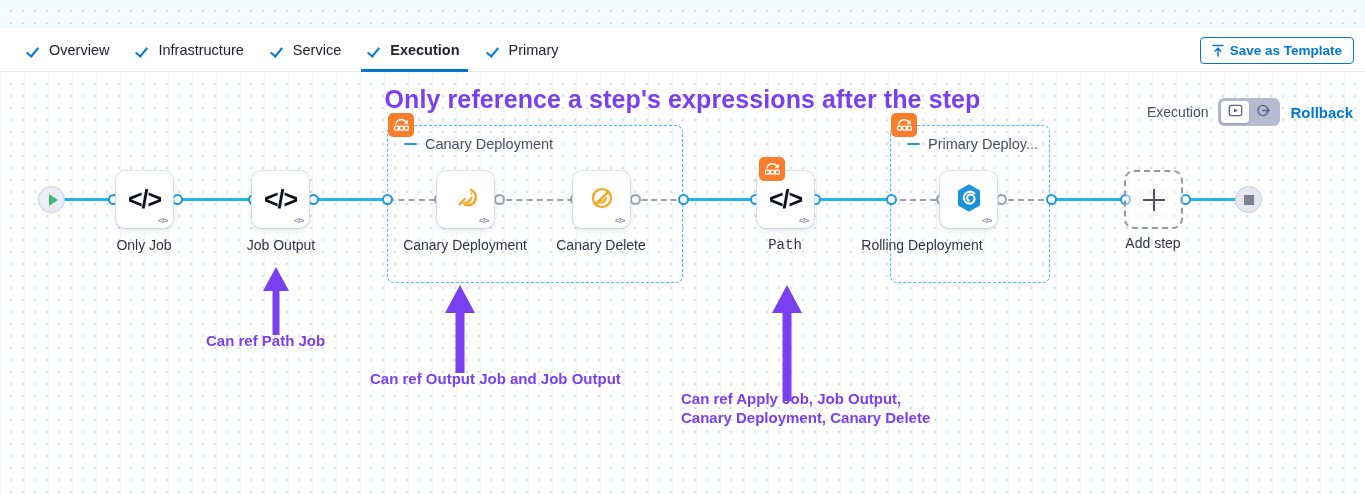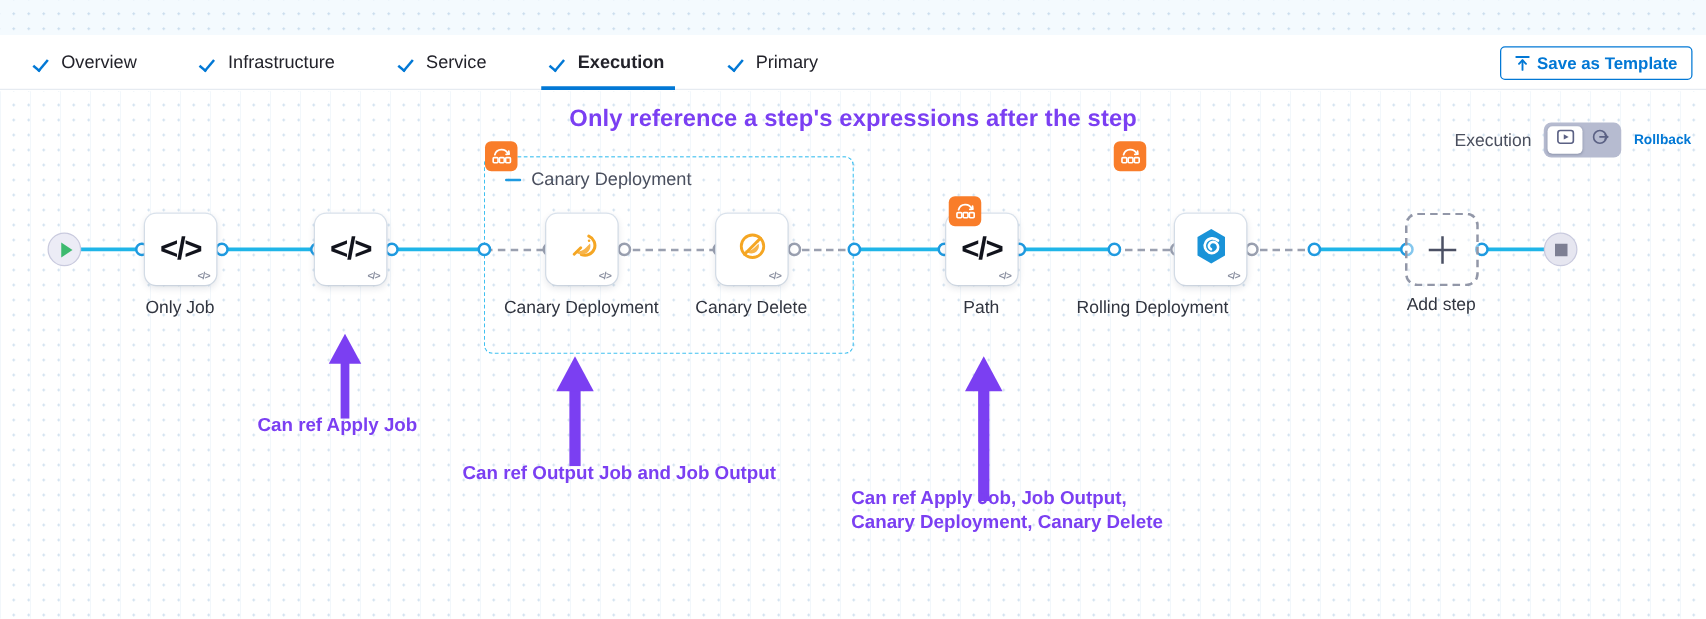--- a/index.html
+++ b/index.html
@@ -44,21 +44,20 @@
     border-bottom: 1px solid #e6ebf1;
     display: flex;
     align-items: center;
     box-sizing: border-box;
   }
   .tabs {
     display: flex;
     align-items: flex-start;
     height: 44px;
     padding-left: 14px;
-    gap: 24px;
   }
   .tab {
     display: flex;
     align-items: center;
     gap: 7px;
     height: 44px;
     padding: 0 14px;
     font-size: 14.5px;
     color: #22222a;
     position: relative;
@@ -126,21 +125,21 @@
     background-position: 0 0, 5px 5px;
     overflow: hidden;
   }
 
   
   .heading {
     position: absolute;
     left: 0; top: 12px;
     width: 1365px;
     text-align: center;
-    font-size: 19px;
+    font-size: 25px;
     font-weight: bold;
     color: #7b3ff2;
     letter-spacing: 0.1px;
   }
 
   
   .exec-row {
     position: absolute;
     right: 12px;
     top: 25px;
@@ -167,21 +166,21 @@
     border-radius: 4px;
     display: flex;
     align-items: center;
     justify-content: center;
   }
   .toggle .seg.on {
     background: #ffffff;
     box-shadow: 0 1px 2px rgba(20,30,60,.22);
   }
   .rollback-link {
-    font-size: 11px;
+    font-size: 15px;
     font-weight: bold;
     color: #0278d5;
     cursor: pointer;
     white-space: nowrap;
   }
 
   
   .pipeline { position: absolute; left:0; top:0; width:1365px; height:422px; }
 
   .conn {
@@ -428,20 +427,26 @@
       <div class="stage-badge" style="left:388px; top:40px;">
         <svg width="17" height="15" viewBox="0 0 18 16">
           <path d="M3 6.1a6 6 0 0 1 11.3-.6" fill="none" stroke="#ffffff" stroke-width="1.5" stroke-linecap="round"></path>
           <path d="M14.9 3.1l.3 2.6-2.6.1" fill="none" stroke="#ffffff" stroke-width="1.5" stroke-linecap="round" stroke-linejoin="round"></path>
           <rect x="1.6" y="8.6" width="4.1" height="4.4" rx="0.8" fill="none" stroke="#ffffff" stroke-width="1.4"></rect>
           <rect x="6.9" y="8.6" width="4.1" height="4.4" rx="0.8" fill="none" stroke="#ffffff" stroke-width="1.4"></rect>
           <rect x="12.2" y="8.6" width="4.1" height="4.4" rx="0.8" fill="none" stroke="#ffffff" stroke-width="1.4"></rect>
         </svg>
       </div>
 
+      <div class="group" style="left:890px; top:52px; width:160px; height:158px;">
+        <div class="group-title">
+          <span class="group-collapse"></span>
+          <span>Primary Deploy...</span>
+        </div>
+      </div>
       <div class="stage-badge" style="left:891px; top:40px;">
         <svg width="17" height="15" viewBox="0 0 18 16">
           <path d="M3 6.1a6 6 0 0 1 11.3-.6" fill="none" stroke="#ffffff" stroke-width="1.5" stroke-linecap="round"></path>
           <path d="M14.9 3.1l.3 2.6-2.6.1" fill="none" stroke="#ffffff" stroke-width="1.5" stroke-linecap="round" stroke-linejoin="round"></path>
           <rect x="1.6" y="8.6" width="4.1" height="4.4" rx="0.8" fill="none" stroke="#ffffff" stroke-width="1.4"></rect>
           <rect x="6.9" y="8.6" width="4.1" height="4.4" rx="0.8" fill="none" stroke="#ffffff" stroke-width="1.4"></rect>
           <rect x="12.2" y="8.6" width="4.1" height="4.4" rx="0.8" fill="none" stroke="#ffffff" stroke-width="1.4"></rect>
         </svg>
       </div>
 
@@ -488,20 +493,21 @@
       <div class="node" style="left:116px;">
         <span class="codeglyph">&lt;/&gt;</span>
         <span class="minibadge">&lt;/&gt;</span>
       </div>
       <div class="node-label" style="left:69px;">Only Job</div>
 
       <div class="node" style="left:252px;">
         <span class="codeglyph">&lt;/&gt;</span>
         <span class="minibadge">&lt;/&gt;</span>
       </div>
+      <div class="node-label" style="left:206px;">Job Output</div>
 
       <div class="node" style="left:437px;">
         <span>
           <svg width="30" height="30" viewBox="0 0 32 32">
             <path d="M21.4 7.4c4.2 1.8 6.3 6.7 4.6 11-1.7 4.3-6.6 6.4-10.9 4.7" fill="none" stroke="#f5a623" stroke-width="2.6" stroke-linecap="round"></path>
             <path d="M22.4 13.6c1.1 3.3-.4 7-3.6 8.6-3.2 1.6-7 .7-9.2-2 3.3.5 6-.1 8.1-1.9 2-1.8 3.4-3.4 4.7-4.7z" fill="#f7b44a"></path>
             <path d="M8.9 22.9l5.6-5.7" stroke="#f5a623" stroke-width="2.4" stroke-linecap="round"></path>
             <circle cx="21.6" cy="11.3" r="1.1" fill="#f5a623"></circle>
           </svg>
         </span>
@@ -529,21 +535,21 @@
       </div>
       <div class="stage-badge" style="left:759px; top:84px;">
         <svg width="17" height="15" viewBox="0 0 18 16">
           <path d="M3 6.1a6 6 0 0 1 11.3-.6" fill="none" stroke="#ffffff" stroke-width="1.5" stroke-linecap="round"></path>
           <path d="M14.9 3.1l.3 2.6-2.6.1" fill="none" stroke="#ffffff" stroke-width="1.5" stroke-linecap="round" stroke-linejoin="round"></path>
           <rect x="1.6" y="8.6" width="4.1" height="4.4" rx="0.8" fill="none" stroke="#ffffff" stroke-width="1.4"></rect>
           <rect x="6.9" y="8.6" width="4.1" height="4.4" rx="0.8" fill="none" stroke="#ffffff" stroke-width="1.4"></rect>
           <rect x="12.2" y="8.6" width="4.1" height="4.4" rx="0.8" fill="none" stroke="#ffffff" stroke-width="1.4"></rect>
         </svg>
       </div>
-      <div class="node-label" style="left:710px;">Path</div>
+      <div class="node-label" style="left:710px;font-family:Liberation Mono, monospace;">Path</div>
 
       <div class="node" style="left:940px;">
         <span>
           <svg width="28" height="30" viewBox="0 0 28 30">
             <path d="M14 1.2l11 6.3v14.9l-11 6.4-11-6.4V7.5z" fill="#1a93d8"></path>
             <path d="M19.4 10.4c-2.9-2.7-7.6-2.2-9.7 1.1-1.9 3-.7 7 2.5 8.5 2.7 1.2 5.9.1 7-2.5.9-2.2-.1-4.8-2.3-5.7-1.8-.7-3.9.1-4.6 1.9-.6 1.4.1 3.1 1.5 3.7" fill="none" stroke="#ffffff" stroke-width="2.1" stroke-linecap="round"></path>
           </svg>
         </span>
         <span class="minibadge">&lt;/&gt;</span>
       </div>
@@ -554,21 +560,21 @@
         <span class="plus"></span>
       </div>
       <div class="node-label" style="top:160px; left:1078px;">Add step</div>
 
     </div>
 
     <svg class="arrow" style="left:258px; top:192px;" width="36" height="70" viewBox="0 0 36 70">
       <path d="M18 70 L18 24" stroke="#7b3ff2" stroke-width="7"></path>
       <path d="M18 2 L31 26 L5 26 Z" fill="#7b3ff2"></path>
     </svg>
-    <div class="anno" style="left:206px; top:258px;">Can ref Apply Job</div>
+    <div class="anno" style="left:206px; top:258px;">Can ref Path Job</div>
 
     <svg class="arrow" style="left:440px; top:210px;" width="40" height="90" viewBox="0 0 40 90">
       <path d="M20 90 L20 28" stroke="#7b3ff2" stroke-width="9"></path>
       <path d="M20 2 L35 30 L5 30 Z" fill="#7b3ff2"></path>
     </svg>
     <div class="anno" style="left:370px; top:296px;">Can ref Output Job and Job Output</div>
 
     <svg class="arrow" style="left:767px; top:210px;" width="40" height="118" viewBox="0 0 40 118">
       <path d="M20 118 L20 28" stroke="#7b3ff2" stroke-width="9"></path>
       <path d="M20 2 L35 30 L5 30 Z" fill="#7b3ff2"></path>

